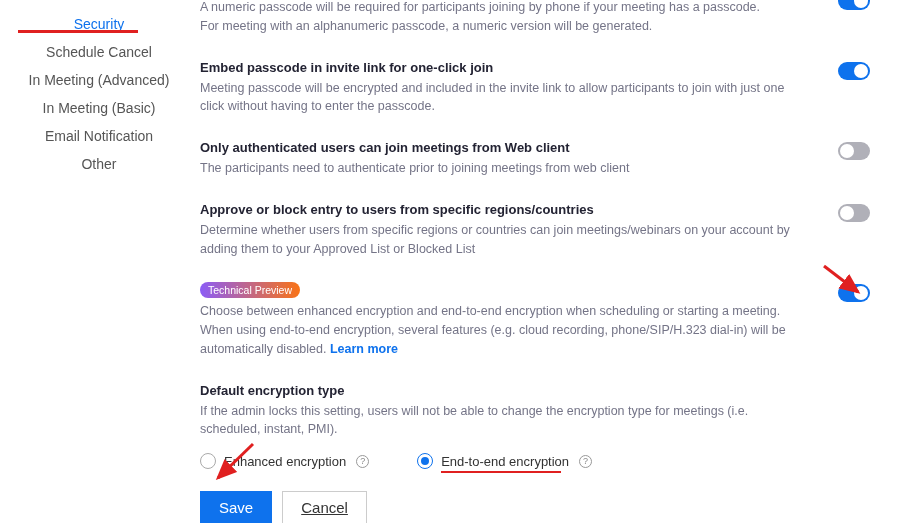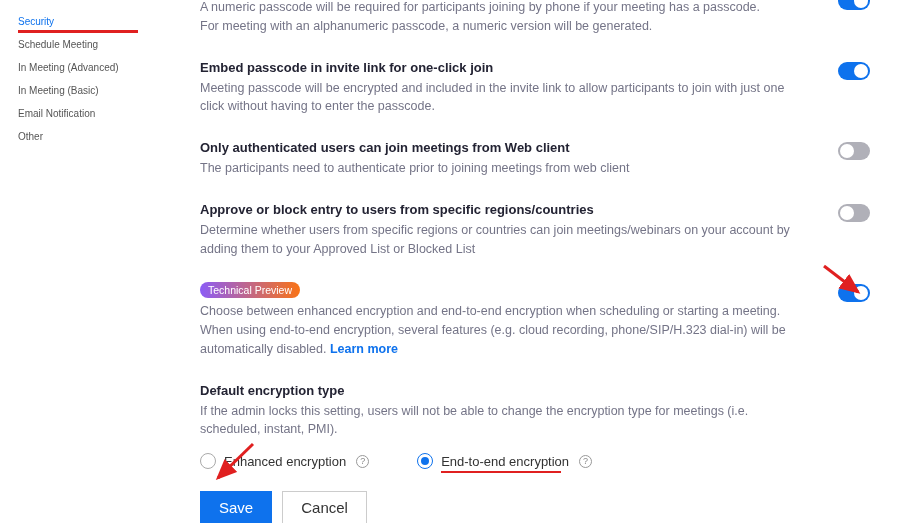--- a/index.html
+++ b/index.html
@@ -20,24 +20,25 @@
       display: flex;
       height: 100%;
     }
     .sidebar {
       width: 180px;
       padding: 10px 0 0 18px;
       flex-shrink: 0;
     }
     .sidebar-item {
       padding: 6px 0;
-      font-size: 10px;
+      font-size: 14px;
       color: #555;
       cursor: pointer;
       position: relative;
+      text-align: center;
     }
     .sidebar-item.active {
       color: #0e72ed;
     }
     .red-underline {
       position: absolute;
       left: 0;
       top: 20px;
       width: 120px;
       height: 3px;
@@ -180,20 +181,21 @@
     }
     .btn-primary {
       background: #0e72ed;
       color: #fff;
       border-color: #0e72ed;
     }
     .btn-secondary {
       background: #fff;
       color: #333;
       border-color: #ccc;
+      text-decoration: underline;
     }
     .arrow {
       position: absolute;
       pointer-events: none;
     }
     .arrow svg {
       display: block;
     }
     .top-partial {
       padding-top: 0;
@@ -206,21 +208,21 @@
 </head>
 <body>
 
 <div class="container">
   <div class="sidebar">
     <div class="sidebar-item active">
       <span>Security</span>
       <div class="red-underline"></div>
     </div>
     <div class="sidebar-item">
-      <span>Schedule Meeting</span>
+      <span>Schedule Cancel</span>
     </div>
     <div class="sidebar-item">
       <span>In Meeting (Advanced)</span>
     </div>
     <div class="sidebar-item">
       <span>In Meeting (Basic)</span>
     </div>
     <div class="sidebar-item">
       <span>Email Notification</span>
     </div>

